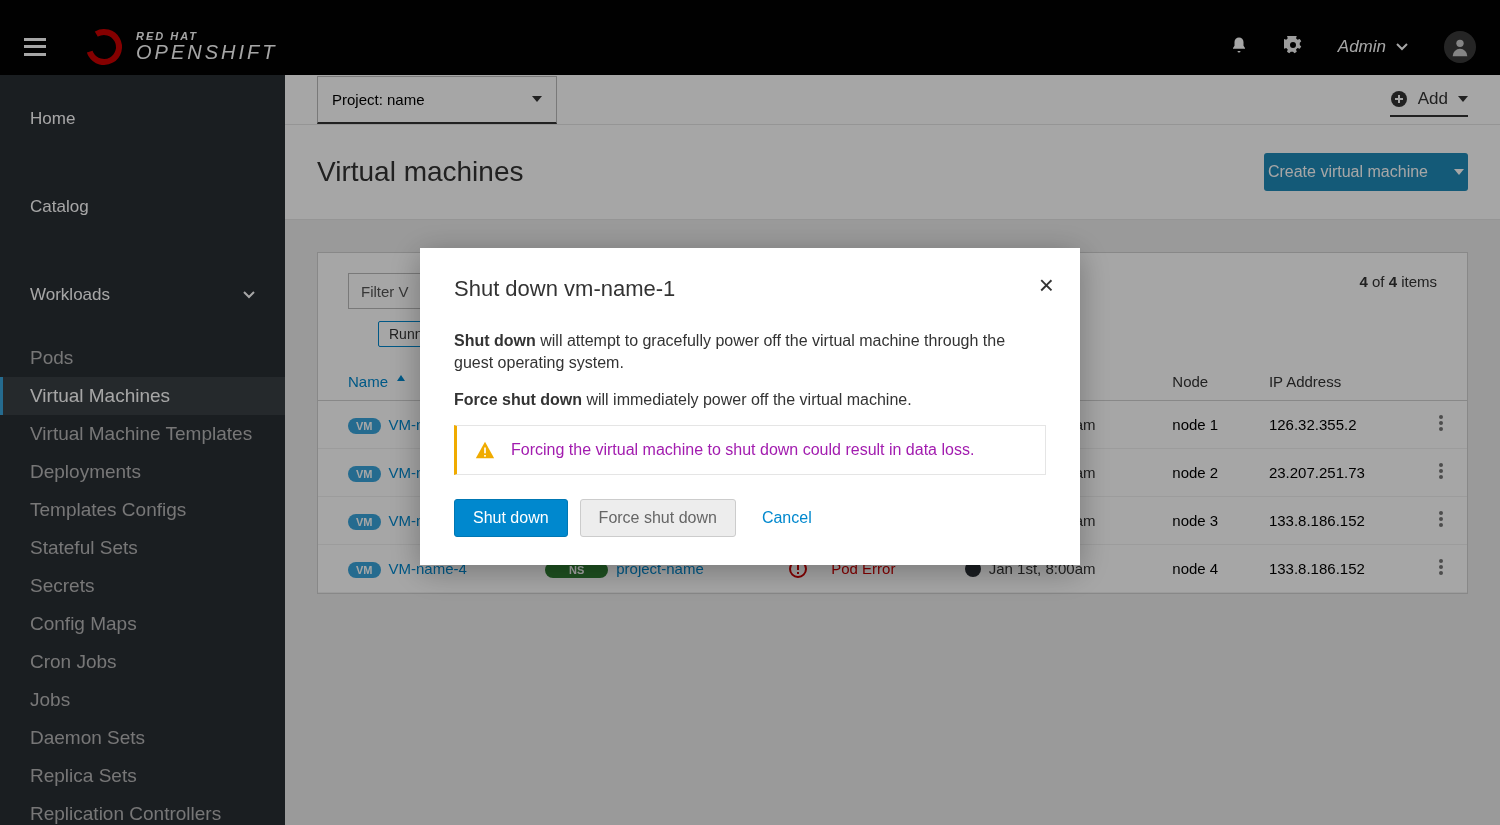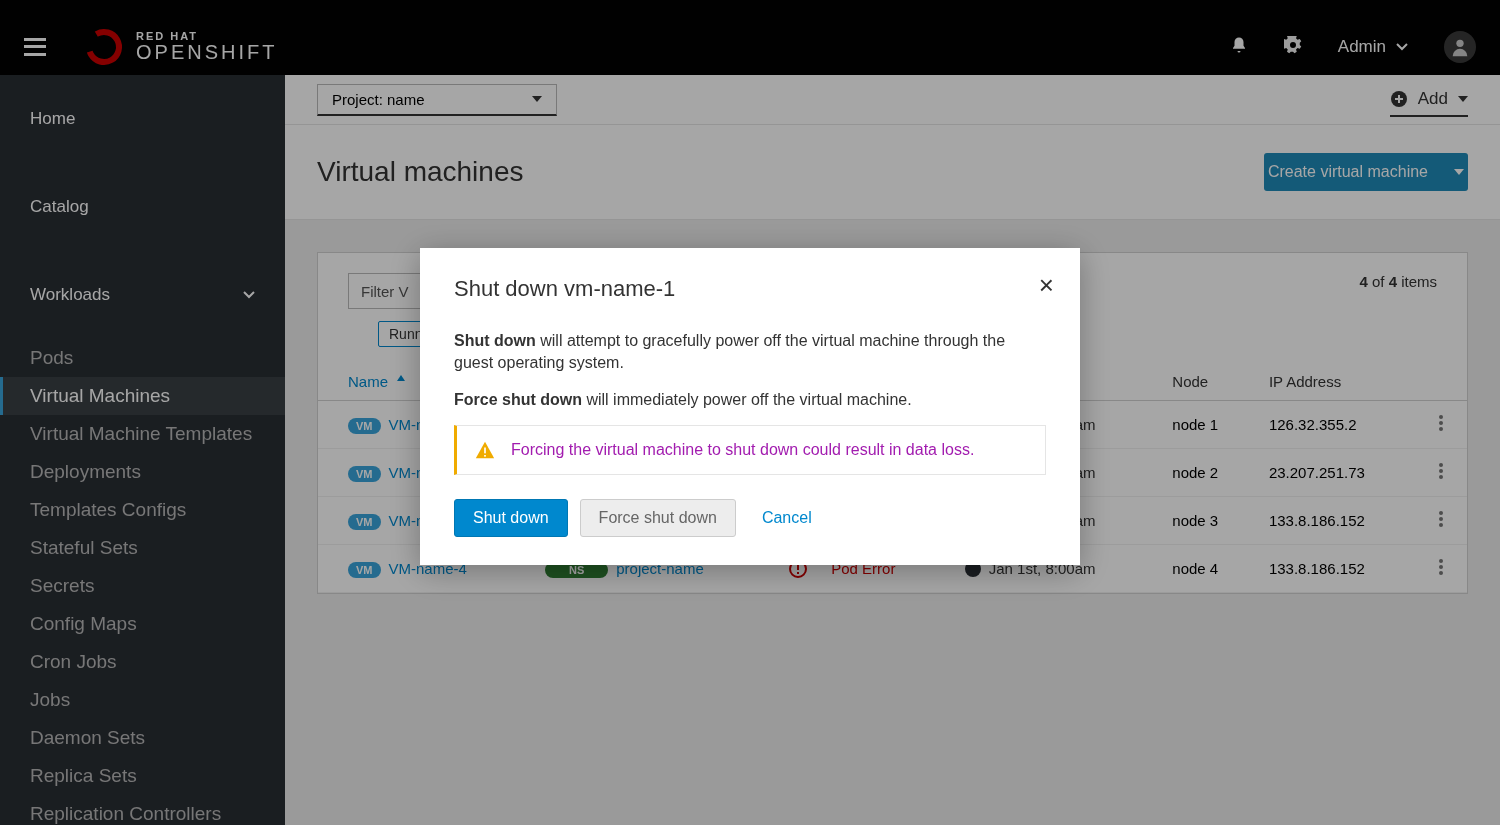--- a/index.html
+++ b/index.html
@@ -1,19 +1,19 @@
 <!DOCTYPE html>
 <html><head>
 <meta charset="utf-8">
 <style>
 * { box-sizing: border-box; margin: 0; padding: 0; }
 body { font-family: -apple-system, BlinkMacSystemFont, "Segoe UI", Helvetica, Arial, sans-serif; background: #ededed; width: 1500px; height: 825px; overflow: hidden; position: relative; }
 
 
-.topbar { height: 93px; background: #030303; display: flex; align-items: center; padding: 0 24px; }
+.topbar { height: 93px; background: #030303; display: flex; align-items: center; padding: 0 24px; font-style: italic; }
 .hamburger { width: 22px; height: 18px; display: flex; flex-direction: column; justify-content: space-between; cursor: pointer; }
 .hamburger span { height: 3px; background: #fff; }
 .logo { display: flex; align-items: center; margin-left: 38px; gap: 12px; }
 .logo svg { flex-shrink: 0; }
 .logo-text { color: #fff; line-height: 1; }
 .logo-text .rh { font-size: 11px; letter-spacing: 2px; font-weight: 600; }
 .logo-text .os { font-size: 20px; letter-spacing: 3px; font-weight: 300; }
 .topbar-right { margin-left: auto; display: flex; align-items: center; gap: 36px; }
 .top-icon { color: #fff; cursor: pointer; }
 .user-drop { color: #fff; display: flex; align-items: center; gap: 10px; cursor: pointer; font-size: 17px; }
@@ -21,21 +21,21 @@
 
 
 .sidebar { position: absolute; left: 0; top: 75px; bottom: 0; width: 285px; background: #292e34; overflow-y: auto; }
 .side-section { padding: 34px 30px; color: #fff; font-size: 17px; cursor: pointer; display: flex; justify-content: space-between; align-items: center; }
 .side-sub { padding: 8px 30px; color: #b7b7b7; font-size: 19px; cursor: pointer; }
 .side-sub.active { background: #393f44; color: #fff; border-left: 3px solid #39a5dc; padding-left: 27px; }
 
 
 .main { position: absolute; left: 285px; right: 0; top: 75px; bottom: 0; background: #fff; overflow: hidden; }
 .crumb-bar { height: 50px; display: flex; align-items: center; padding: 0 32px; border-bottom: 1px solid #e5e5e5; background: #fff; }
-.project-select { width: 240px; height: 32px; border: 1px solid #bbb; border-bottom: 2px solid #333; background: #fff; display: flex; align-items: center; justify-content: space-between; padding: 0 14px; font-size: 15px; cursor: pointer; }
+.project-select { width: 240px; height: 48px; border: 1px solid #bbb; border-bottom: 2px solid #333; background: #fff; display: flex; align-items: center; justify-content: space-between; padding: 0 14px; font-size: 15px; cursor: pointer; }
 .add-btn { margin-left: auto; display: flex; align-items: center; gap: 10px; font-size: 17px; color: #333; cursor: pointer; padding: 6px 0; border-bottom: 2px solid #333; }
 .page-head { padding: 28px 32px; display: flex; justify-content: space-between; align-items: center; border-bottom: 1px solid #e5e5e5; }
 .page-title { font-size: 28px; font-weight: 400; color: #333; }
 .create-vm { background: #1f8ab8; color: #fff; border: none; padding: 10px 4px; font-size: 16px; display: flex; align-items: center; gap: 26px; cursor: pointer; border-radius: 3px; }
 
 .content-area { padding: 32px; background: #ededed; height: calc(100% - 130px); }
 .card { background: #fff; border: 1px solid #d1d1d1; padding: 0; }
 .card-top { display: flex; justify-content: space-between; align-items: flex-start; padding: 20px 30px 0 30px; }
 .filter-box { width: 180px; height: 36px; border: 1px solid #bbb; padding: 0 12px; font-size: 15px; color: #555; display: flex; align-items: center; }
 .chips { margin: 12px 30px 16px 30px; display: flex; gap: 10px; }

